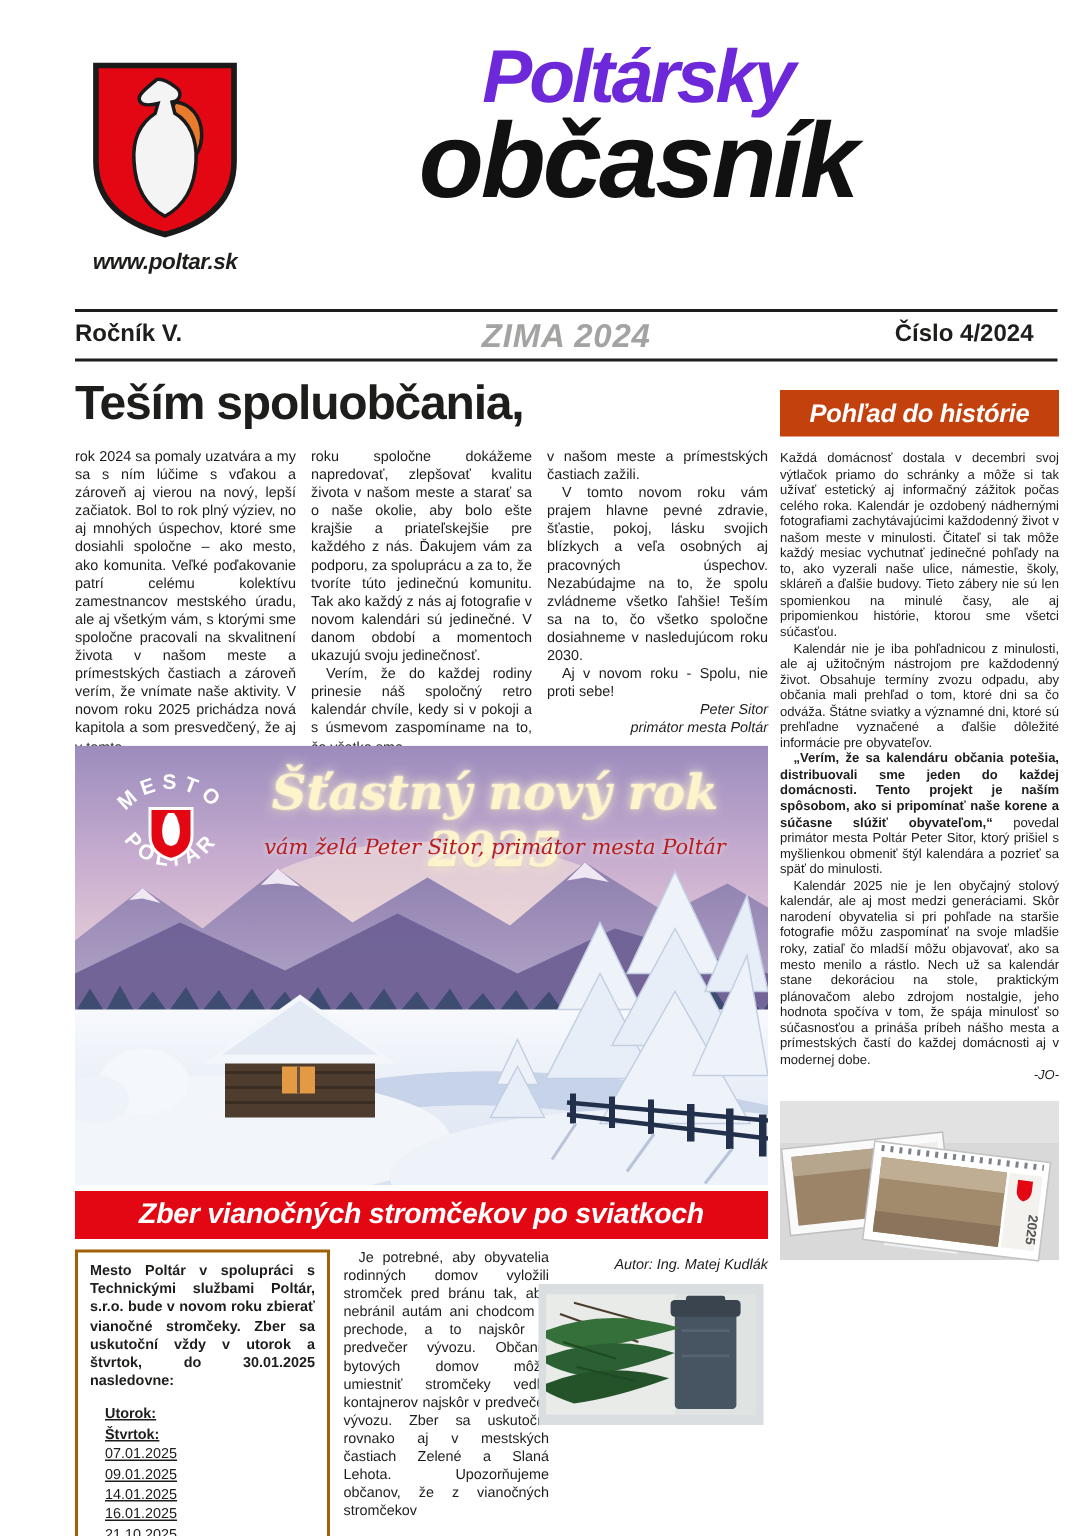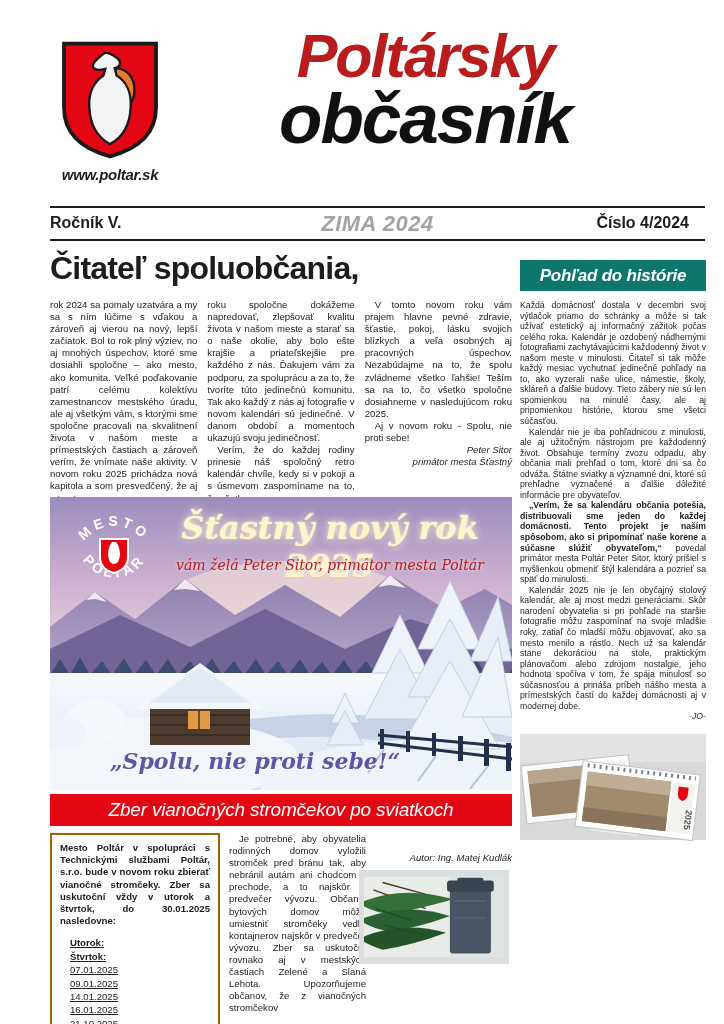--- a/index.html
+++ b/index.html
@@ -7,21 +7,21 @@
   .page {
     position:relative; width:724px; height:1024px; margin:0 auto;
     background:#ffffff; overflow:hidden;
     font-family:"Liberation Sans", sans-serif; color:#1d1d1b;
   }
   
   .logo-block { position:absolute; left:52px; top:38px; width:116px; text-align:center; }
   .logo-block svg { width:104px; height:124px; display:block; margin:0 auto; }
   .website { font-weight:bold; font-style:italic; font-size:15px; margin-top:4px; letter-spacing:-0.3px; }
   .masthead-title { position:absolute; left:200px; top:26px; width:450px; text-align:center; font-style:italic; font-weight:bold; line-height:1; }
-  .title1 { color:#b91c1c; font-size:61px; letter-spacing:-2px; }
+  .title1 { color:#6d28d9; font-size:50px; letter-spacing:-2px; }
   .title2 { color:#111111; font-size:71px; letter-spacing:-2px; margin-top:-4px; }
   .rule { position:absolute; left:50px; width:655px; background:#1d1d1b; height:2px; }
   .rule1 { top:206px; }
   .rule2 { top:239px; height:2px; }
   .meta-row { position:absolute; left:50px; top:211px; width:655px; height:26px; }
   .meta-left  { position:absolute; left:0; top:3px; font-weight:bold; font-size:16px; }
   .meta-center{ position:absolute; left:0; right:0; top:0; text-align:center; font-weight:bold; font-style:italic; font-size:22px; color:#a3a3a2; letter-spacing:0.5px;}
   .meta-right { position:absolute; right:16px; top:3px; font-weight:bold; font-size:16px; }
   
   .headline { position:absolute; left:50px; top:250px; font-size:32px; font-weight:bold; letter-spacing:-0.8px; }
@@ -38,35 +38,35 @@
     font-family:"DejaVu Serif", serif; font-style:italic; font-weight:bold; font-size:32px;
     color:#fdf4cb; text-shadow:0 0 8px #fff6cf, 0 0 2px #ffffff, 0 1px 2px rgba(120,90,40,.35); }
   .g-subline { position:absolute; left:100px; right:2px; top:60px; text-align:center;
     font-family:"DejaVu Serif", serif; font-style:italic; font-size:14px; color:#b91c1c;
     text-shadow:0 0 4px rgba(255,255,255,.8); }
   .g-quote { position:absolute; left:40px; width:330px; bottom:16px; text-align:center;
     font-family:"DejaVu Serif", serif; font-style:italic; font-weight:bold; font-size:22px; color:#5f55a5;
     text-shadow:0 1px 0 rgba(255,255,255,.6); }
   
   .banner { position:absolute; left:50px; top:794px; width:462px; height:32px; background:#e30613;
-    color:#ffffff; font-weight:normal; font-style:italic; font-size:19px; text-align:center; line-height:32px; letter-spacing:-0.2px; }
+    color:#ffffff; font-weight:bold; font-style:italic; font-size:19px; text-align:center; line-height:32px; letter-spacing:-0.2px; }
   
   .bottom { position:absolute; left:50px; top:833px; width:462px; display:flex; gap:9px; }
   .b-box { width:170px; border:2px solid #a16207; padding:7px 8px 9px 8px; background:#fff; align-self:flex-start; }
   .b-box .b-intro { font-weight:bold; font-size:9.6px; line-height:12.2px; text-align:justify; }
   .schedule { margin-top:9px; padding-left:10px; display:grid; grid-template-columns:1fr; column-gap:4px; font-size:9.6px; line-height:13.4px;text-decoration:underline; }
   .schedule .hdr { font-weight:bold; }
   .b-col { flex:1; font-size:9.6px; line-height:12.1px; text-align:justify; }
   .b-col p.indent { text-indent:10px; }
-  .author { text-align:right; font-style:italic; margin-top:19px; }
+  .author { text-align:right; font-style:italic; margin-top:5px; }
   .tree-photo { margin-top:6px; margin-left:-16px; width:150px; background:#dbdee0; padding:5px; }
   .tree-photo svg { display:block; width:140px; height:84px; }
   
   .sidebar { position:absolute; left:520px; top:260px; width:186px; }
-  .sb-title { background:#0f766e; color:#ffffff; font-weight:bold; font-style:italic; font-size:17px;
+  .sb-title { background:#c2410c; color:#ffffff; font-weight:bold; font-style:italic; font-size:17px;
     text-align:center; height:31px; line-height:31px; margin-bottom:9px; letter-spacing:-0.2px; }
   .sb-text { font-size:8.7px; line-height:10.55px; text-align:justify; }
   .sb-text p { margin:0; }
   .sb-text p.indent { text-indent:9px; }
   .sb-byline { text-align:right; font-style:italic; font-size:8.7px; margin-top:1px; }
   .sb-figure { margin-top:10px; width:186px; height:122px; }
   .sb-figure svg { width:186px; height:122px; display:block; }
 </style>
 </head>
 <body>
@@ -86,34 +86,35 @@
     <div class="title2">občasník</div>
   </div>
   <div class="rule rule1"></div>
   <div class="meta-row">
     <span class="meta-left">Ročník V.</span>
     <span class="meta-center">ZIMA 2024</span>
     <span class="meta-right">Číslo 4/2024</span>
   </div>
   <div class="rule rule2"></div>
 
-  <h1 class="headline">Čitateľ spoluobčania,</h1>
+  <h1 class="headline">Teším spoluobčania,</h1>
   <div class="cols">
     <div class="col">
       <p>rok 2024 sa pomaly uzatvára a my sa s ním lúčime s vďakou a zároveň aj vierou na nový, lepší začiatok. Bol to rok plný výziev, no aj mnohých úspechov, ktoré sme dosiahli spoločne – ako mesto, ako komunita. Veľké poďakovanie patrí celému kolektívu zamestnancov mestského úradu, ale aj všetkým vám, s ktorými sme spoločne pracovali na skvalitnení života v našom meste a prímestských častiach a zároveň verím, že vnímate naše aktivity. V novom roku 2025 prichádza nová kapitola a som presvedčený, že aj v tomto</p>
     </div>
     <div class="col">
       <p>roku spoločne dokážeme napredovať, zlepšovať kvalitu života v našom meste a starať sa o naše okolie, aby bolo ešte krajšie a priateľskejšie pre každého z nás. Ďakujem vám za podporu, za spoluprácu a za to, že tvoríte túto jedinečnú komunitu. Tak ako každý z nás aj fotografie v novom kalendári sú jedinečné. V danom období a momentoch ukazujú svoju jedinečnosť.</p>
       <p class="indent">Verím, že do každej rodiny prinesie náš spoločný retro kalendár chvíle, kedy si v pokoji a s úsmevom zaspomíname na to, čo všetko sme</p>
     </div>
     <div class="col">
-      <p class="indent">V tomto novom roku vám prajem hlavne pevné zdravie, šťastie, pokoj, lásku svojich blízkych a veľa osobných aj pracovných úspechov. Nezabúdajme na to, že spolu zvládneme všetko ľahšie! Teším sa na to, čo všetko spoločne dosiahneme v nasledujúcom roku 2025.</p>
+      <p>v našom meste a prímestských častiach zažili.</p>
+      <p class="indent">V tomto novom roku vám prajem hlavne pevné zdravie, šťastie, pokoj, lásku svojich blízkych a veľa osobných aj pracovných úspechov. Nezabúdajme na to, že spolu zvládneme všetko ľahšie! Teším sa na to, čo všetko spoločne dosiahneme v nasledujúcom roku 2030.</p>
       <p class="indent">Aj v novom roku - Spolu, nie proti sebe!</p>
       <p class="signature">Peter Sitor</p>
-      <p class="signature">primátor mesta Šťastný</p>
+      <p class="signature">primátor mesta Poltár</p>
     </div>
   </div>
 
   <div class="greeting">
     <svg class="scene" viewBox="0 0 462 293" preserveAspectRatio="none" aria-hidden="true">
       <defs>
         <linearGradient id="sky" x1="0" y1="0" x2="0" y2="1">
           <stop offset="0" stop-color="#9b8cbd"></stop>
             <stop offset="0.45" stop-color="#c9aed0"></stop>
             <stop offset="1" stop-color="#f2dcda"></stop>
@@ -179,21 +180,20 @@
         <textPath href="#arcTop" startOffset="50%" text-anchor="middle">MESTO</textPath>
       </text>
       <text font-size="14" font-weight="bold" fill="#ffffff" letter-spacing="3" font-family="Liberation Sans, sans-serif">
         <textPath href="#arcBot" startOffset="50%" text-anchor="middle">POLTÁR</textPath>
       </text>
       <path d="M36,34 h28 v18 q0,12 -14,16 q-14,-4 -14,-16 Z" fill="#e30613" stroke="#ffffff" stroke-width="2"></path>
       <path d="M46,40 q-4,10 0,17 q4,4 8,0 q4,-7 0,-17 l-2,-3 h-4 Z" fill="#ffffff"></path>
     </svg>
     <div class="g-headline">Šťastný nový rok 2025</div>
     <div class="g-subline">vám želá Peter Sitor, primátor mesta Poltár</div>
-    <div class="g-quote">„Spolu, nie proti sebe!“</div>
   </div>
 
   <div class="banner">Zber vianočných stromčekov po sviatkoch</div>
 
   <div class="bottom">
     <div class="b-box">
       <div class="b-intro">Mesto Poltár v spolupráci s Technickými službami Poltár, s.r.o. bude v novom roku zbierať vianočné stromčeky. Zber sa uskutoční vždy v utorok a štvrtok, do 30.01.2025 nasledovne:</div>
       <div class="schedule">
         <span class="hdr">Utorok:</span>
         <span class="hdr">Štvrtok:</span>

